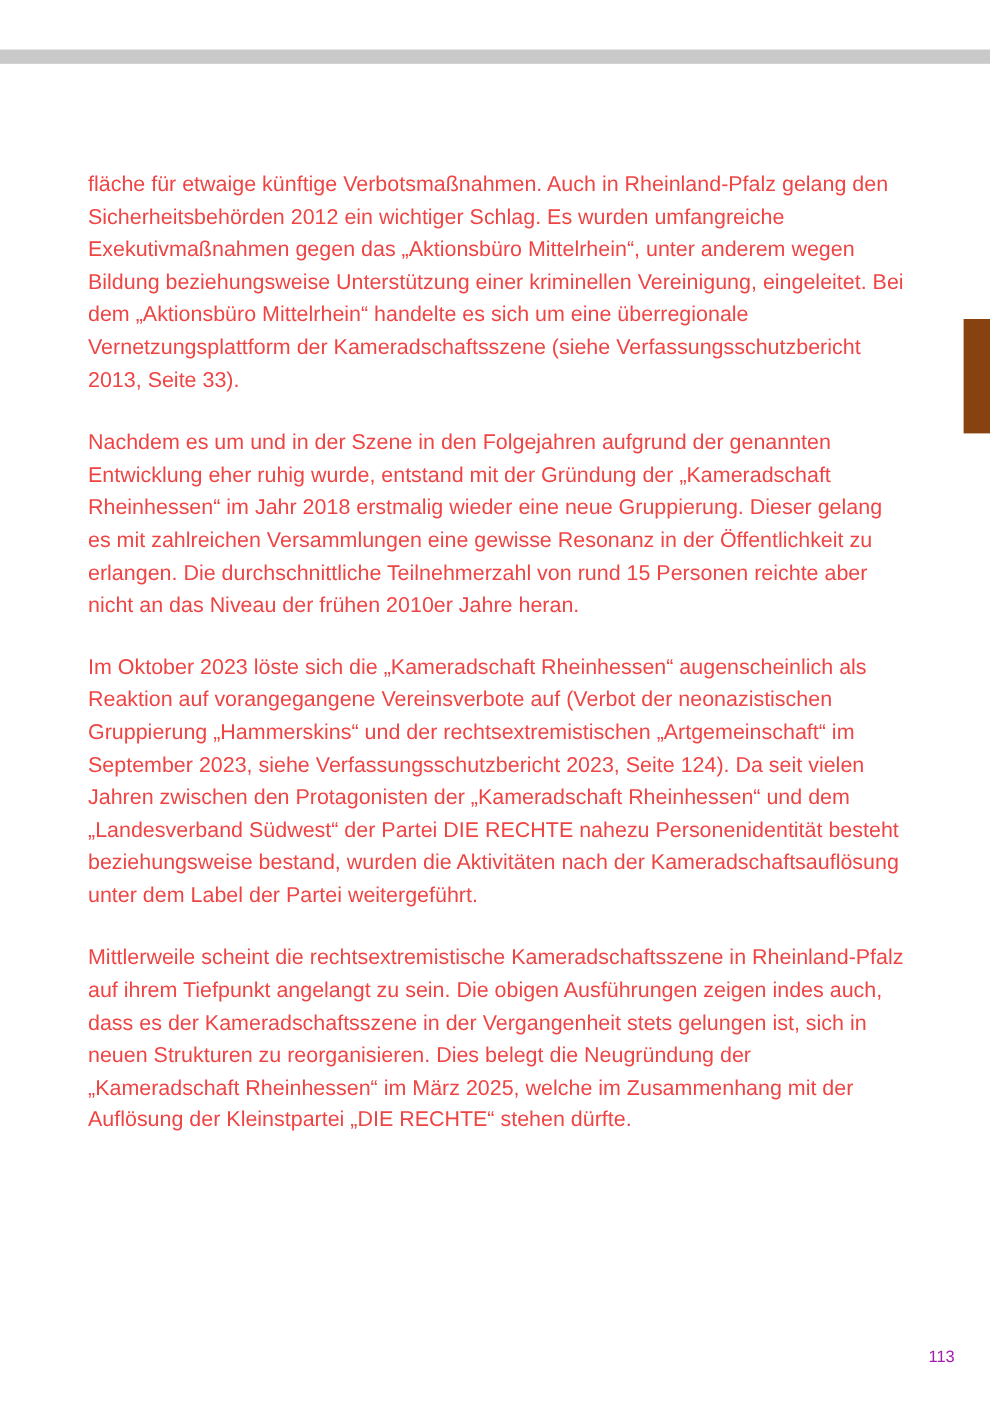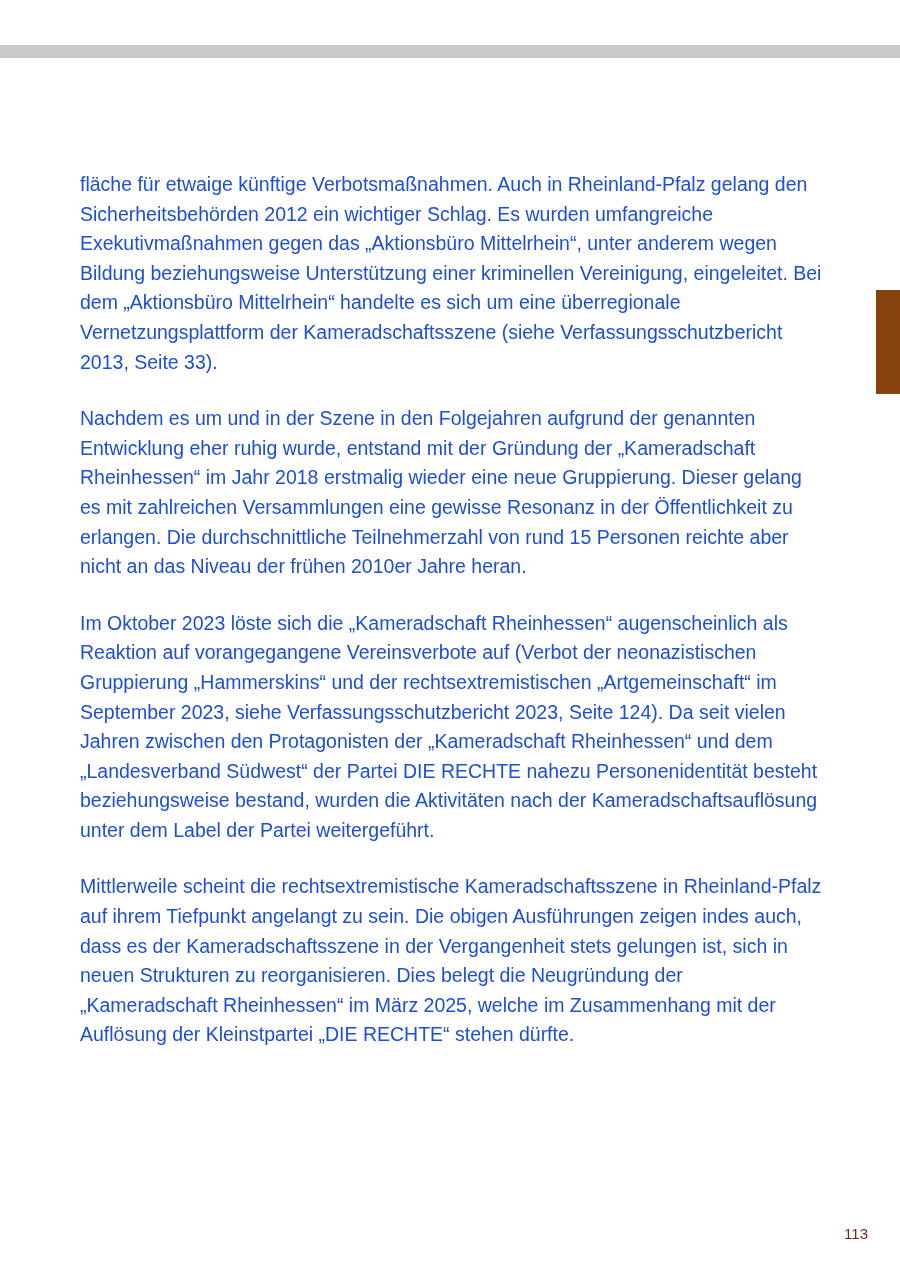--- a/index.html
+++ b/index.html
@@ -27,36 +27,36 @@
     position: absolute;
     right: 0;
     top: 290px;
     width: 24px;
     height: 104px;
     background: #87420f;
   }
   .content {
     position: absolute;
     left: 80px;
-    top: 170px;
+    top: 154px;
     width: 742px;
-    color: #1d4ed8;
+    color: #ef4444;
     font-size: 19.5px;
     line-height: 29.6px;
     text-align: left;
   }
   .content p {
     margin: 0 0 27px 0;
     padding: 0;
   }
   .page-number {
     position: absolute;
     right: 32px;
     top: 1224px;
-    color: #7f1d1d;
+    color: #a21caf;
     font-size: 15px;
     line-height: 20px;
   }
 </style>
 </head>
 <body>
 
 <div class="page">
 
   <div class="top-bar"></div>

